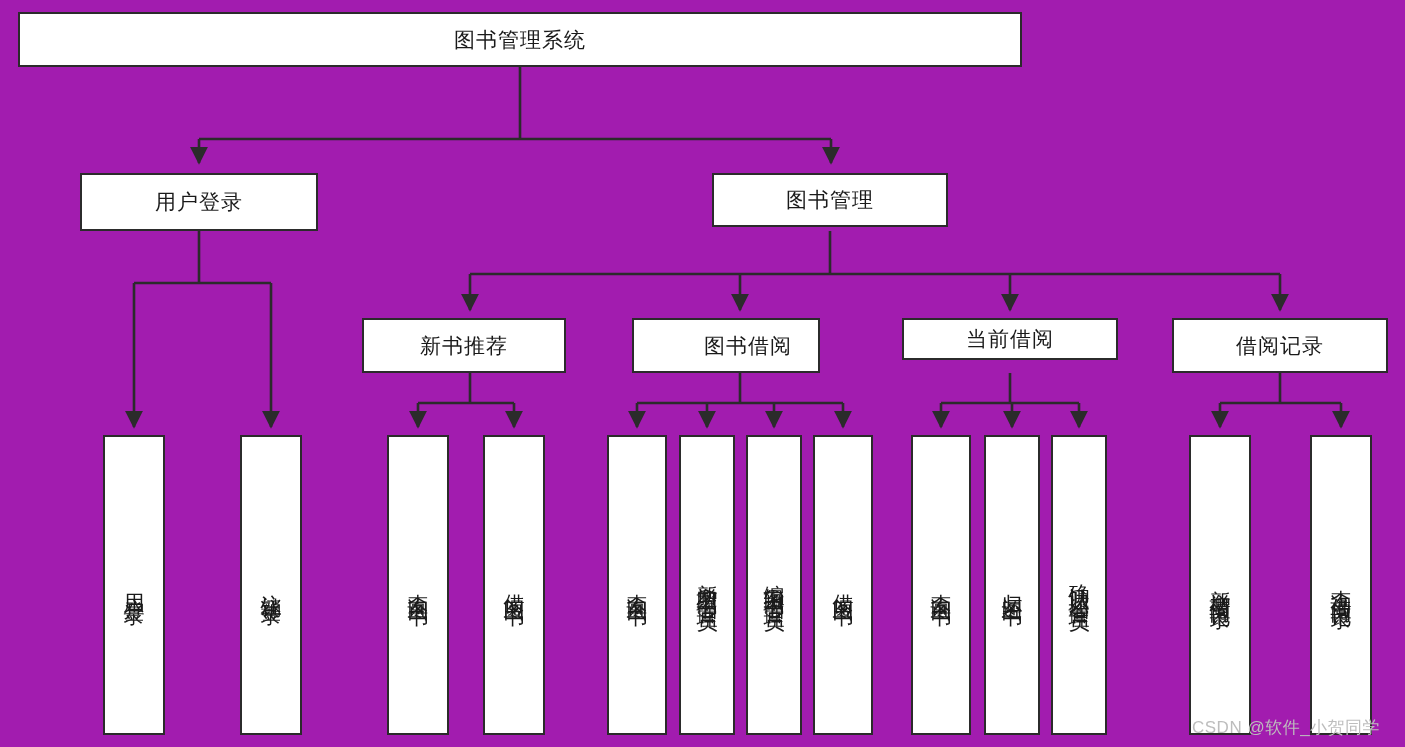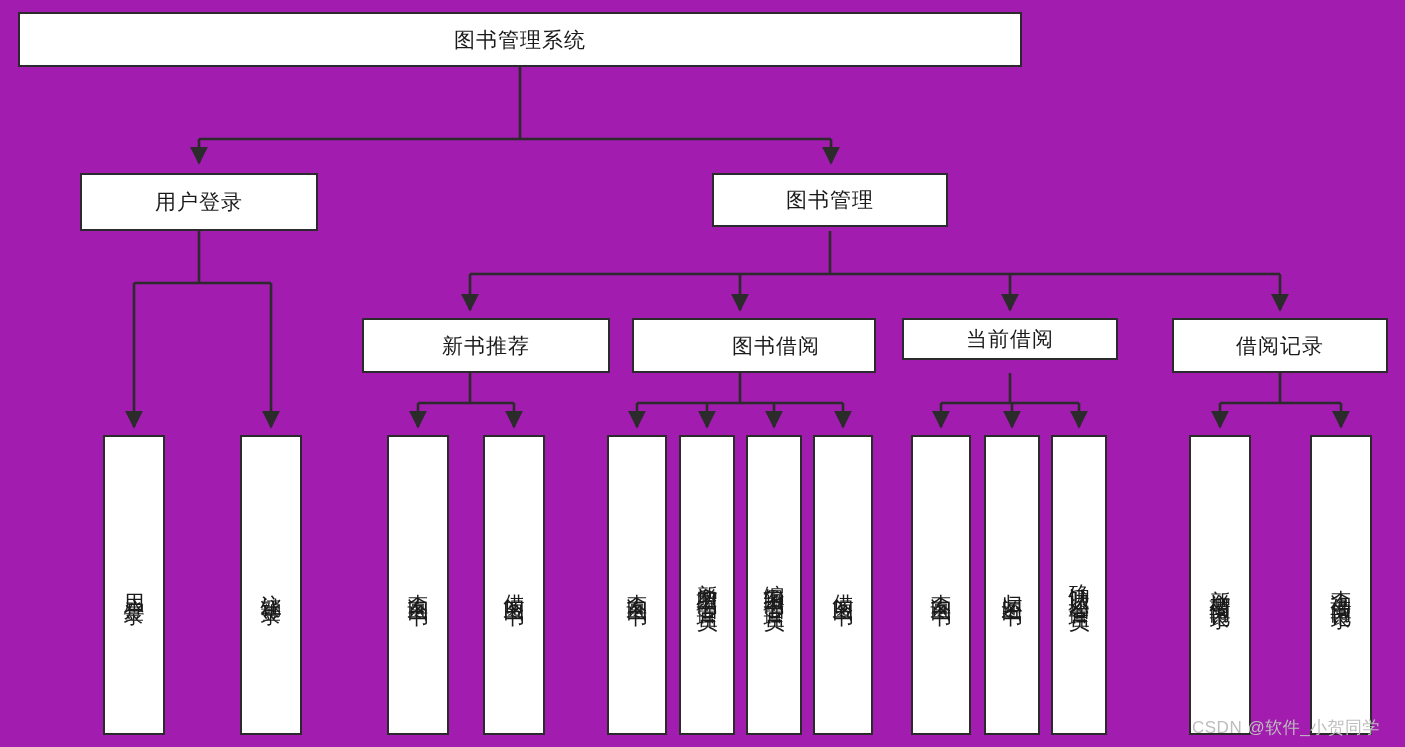--- a/index.html
+++ b/index.html
@@ -113,22 +113,22 @@
       <path d="M 1220 403 L 1220 427" marker-end="url(#arrow)"></path>
       <path d="M 1341 403 L 1341 427" marker-end="url(#arrow)"></path>
     </g>
   </svg>
 
   <div class="node h" style="left: 18px; top: 12px; width: 1004px; height: 55px;">图书管理系统</div>
 
   <div class="node h" style="left: 80px; top: 173px; width: 238px; height: 58px;">用户登录</div>
   <div class="node h" style="left: 712px; top: 173px; width: 236px; height: 54px;">图书管理</div>
 
-  <div class="node h" style="left: 362px; top: 318px; width: 248px; height: 55px;">新书推荐</div>
-  <div class="node h" style="left: 632px; top: 318px; width: 244px; height: 55px; padding-left: 44px;">图书借阅</div>
+  <div class="node h" style="left: 362px; top: 318px; width: 204px; height: 55px;">新书推荐</div>
+  <div class="node h" style="left: 632px; top: 318px; width: 188px; height: 55px; padding-left: 44px;">图书借阅</div>
   <div class="node h" style="left: 902px; top: 318px; width: 216px; height: 42px;">当前借阅</div>
   <div class="node h" style="left: 1172px; top: 318px; width: 216px; height: 55px;">借阅记录</div>
 
   <div class="node leaf" style="left: 103px; top: 435px; width: 62px; height: 300px;">
     <span class="vtext">用户登录</span>
     </div>
   <div class="node leaf" style="left: 240px; top: 435px; width: 62px; height: 300px;">
     <span class="vtext">注销登录</span>
     </div>
   <div class="node leaf" style="left: 387px; top: 435px; width: 62px; height: 300px;">

